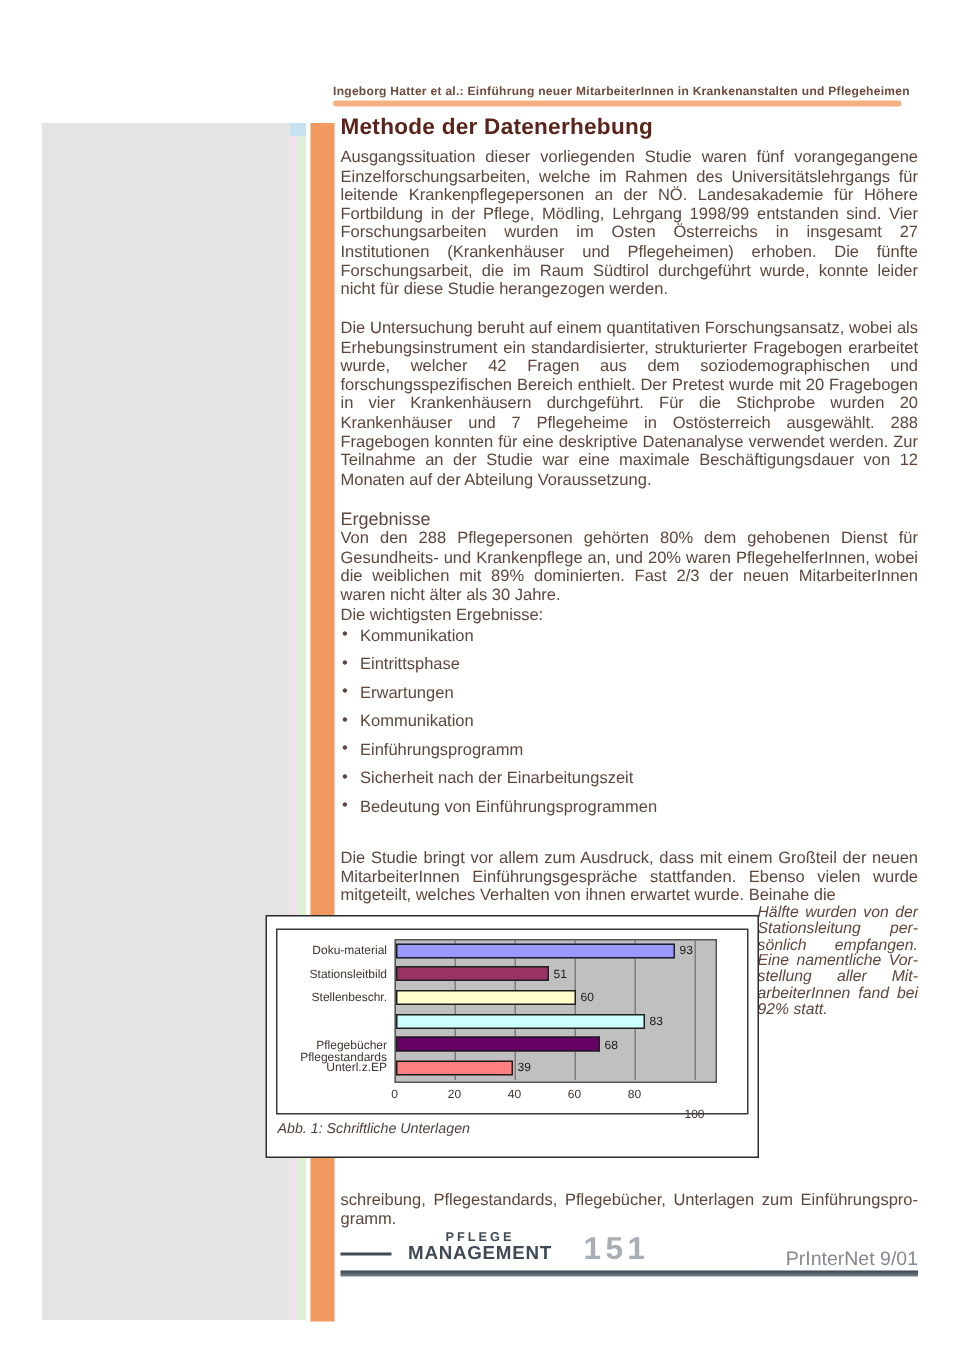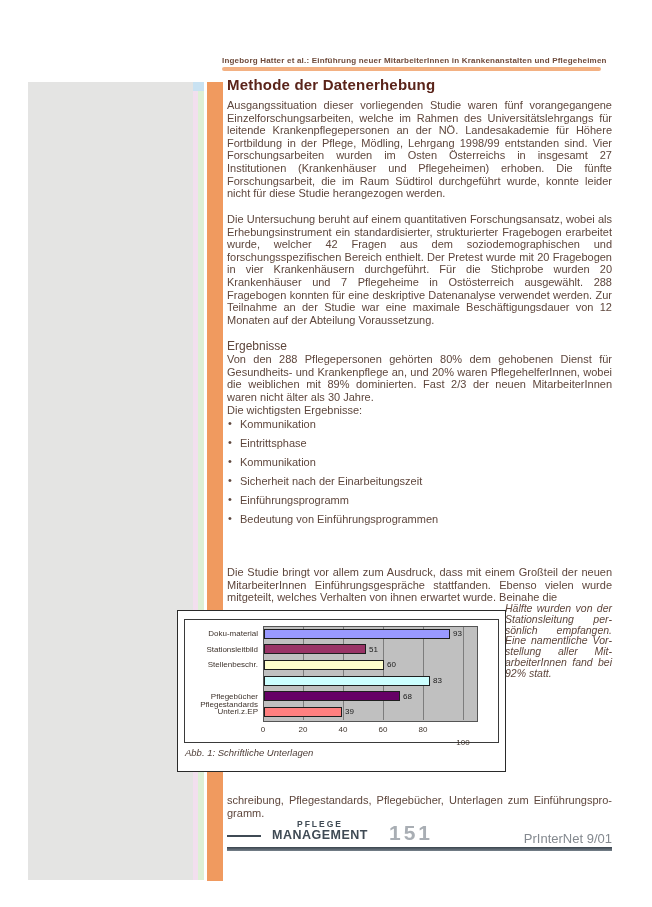--- a/index.html
+++ b/index.html
@@ -71,23 +71,24 @@
 <div class="abs title">Methode der Datenerhebung</div>
 <div class="abs para p1">Ausgangssituation dieser vorliegenden Studie waren fünf vorangegangene Einzelforschungsarbeiten, welche im Rahmen des Universitätslehrgangs für leitende Krankenpflegepersonen an der NÖ. Landesakademie für Höhere Fortbildung in der Pflege, Mödling, Lehrgang 1998/99 entstanden sind. Vier Forschungsarbeiten wurden im Osten Österreichs in insgesamt 27 Institutionen (Krankenhäuser und Pflegeheimen) erhoben. Die fünfte Forschungsarbeit, die im Raum Südtirol durchgeführt wurde, konnte leider nicht für diese Studie herangezogen werden.</div>
 <div class="abs para p2">Die Untersuchung beruht auf einem quantitativen Forschungsansatz, wobei als Erhebungsinstrument ein standardisierter, strukturierter Fragebogen erarbeitet wurde, welcher 42 Fragen aus dem soziodemographischen und forschungsspezifischen Bereich enthielt. Der Pretest wurde mit 20 Fragebogen in vier Krankenhäusern durchgeführt. Für die Stichprobe wurden 20 Krankenhäuser und 7 Pflegeheime in Ostösterreich ausgewählt. 288 Fragebogen konnten für eine deskriptive Datenanalyse verwendet werden. Zur Teilnahme an der Studie war eine maximale Beschäftigungsdauer von 12 Monaten auf der Abteilung Voraussetzung.</div>
 <div class="abs h-ergebnisse">Ergebnisse</div>
 <div class="abs para p3">Von den 288 Pflegepersonen gehörten 80% dem gehobenen Dienst für Gesundheits- und Krankenpflege an, und 20% waren PflegehelferInnen, wobei die weiblichen mit 89% dominierten. Fast 2/3 der neuen MitarbeiterInnen waren nicht älter als 30 Jahre.</div>
 <div class="abs p-intro">Die wichtigsten Ergebnisse:</div>
 
 <ul class="abs bullets">
   <li>Kommunikation</li>
   <li>Eintrittsphase</li>
+  <li>Erwartungen</li>
   <li>Kommunikation</li>
+  <li>Einführungsprogramm</li>
   <li>Sicherheit nach der Einarbeitungszeit</li>
-  <li>Einführungsprogramm</li>
   <li>Bedeutung von Einführungsprogrammen</li>
 </ul>
 
 <div class="abs para p6a">Die Studie bringt vor allem zum Ausdruck, dass mit einem Großteil der neuen MitarbeiterInnen Einführungsgespräche stattfanden. Ebenso vielen wurde mitgeteilt, welches Verhalten von ihnen erwartet wurde. Beinahe die</div>
 
 <div class="abs wrapcol">
   <p>Hälfte wurden von der Stations­lei­tung per­sön­lich emp­fangen. Eine namen­tliche Vor­stellung aller Mit­arbeiter­Innen fand bei 92% statt.</p>
 </div>
 
 <div class="abs figure-frame">

